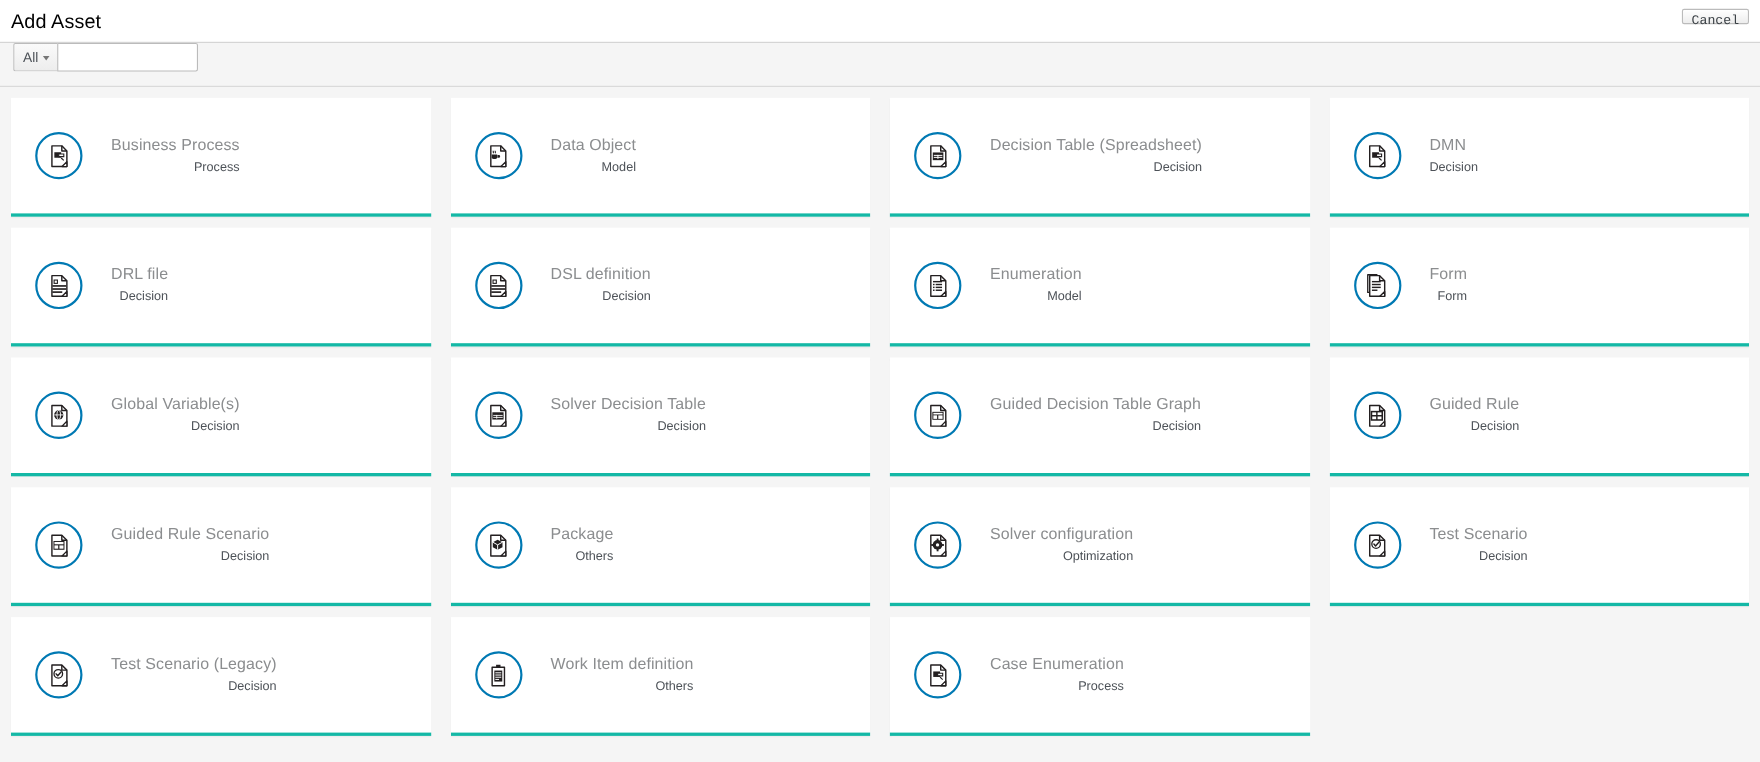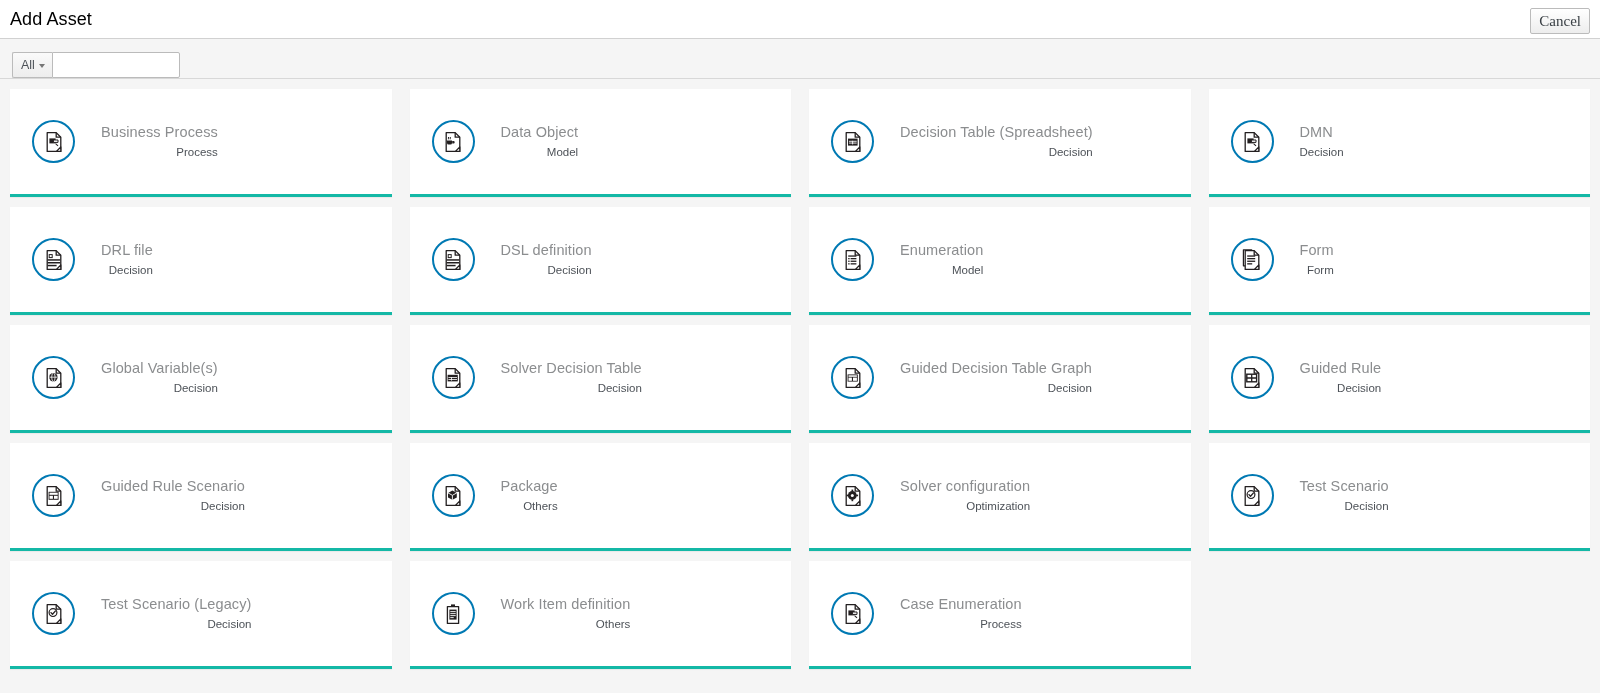--- a/index.html
+++ b/index.html
@@ -27,39 +27,39 @@
     font-size: 18px;
     color: #000000;
     font-weight: 400;
     padding-left: 10px;
     letter-spacing: .1px;
   }
   #cancel-button {
     position: absolute;
     right: 10px;
     top: 8px;
-    height: 26px;
+    height: 14px;
     padding: 0 8px;
-    font-size: 15px;
+    font-size: 12px;
     color: #393f44;
     background: linear-gradient(to bottom, #ffffff 0%, #ededed 100%);
     border: 1px solid #bbbbbb;
     border-radius: 2px;
     line-height: 21px;
     cursor: pointer;
-    font-family: Liberation Serif, serif;
+    font-family: Liberation Mono, monospace;
   }
 
   
   #filter-bar {
     height: 40px;
     background: #f5f5f5;
     border-bottom: 1px solid #d8d8d8;
     display: flex;
-    align-items: flex-end;
+    align-items: flex-start;
     padding-left: 12px;
   }
   #asset-type-filter {
     height: 26px;
     min-width: 38px;
     padding: 0 7px 0 8px;
     background: linear-gradient(to bottom, #fafafa 0%, #ededed 100%);
     border: 1px solid #bbbbbb;
     border-right: none;
     border-radius: 2px 0 0 2px;

